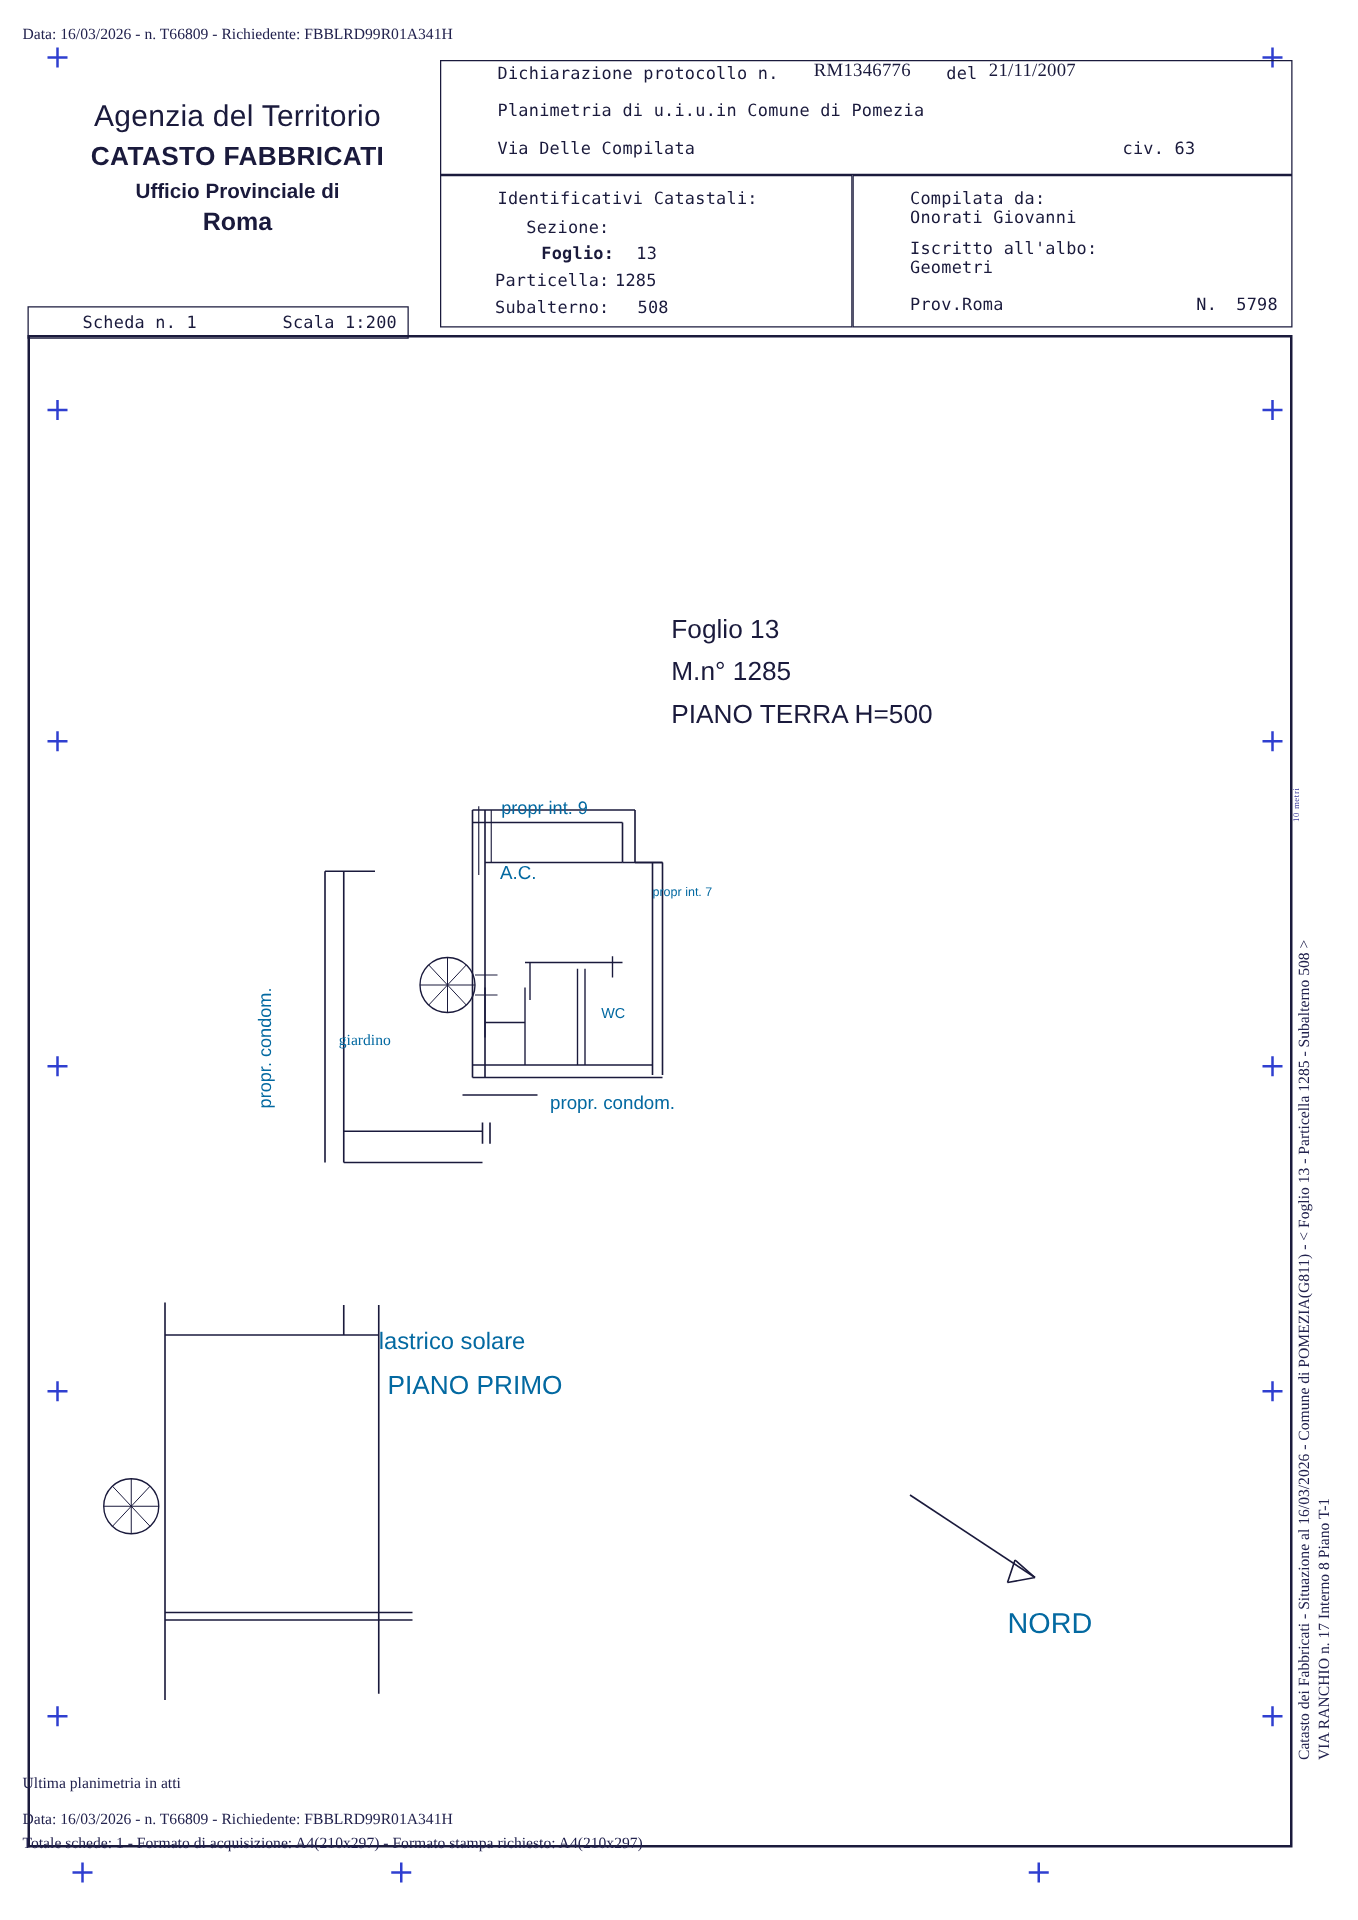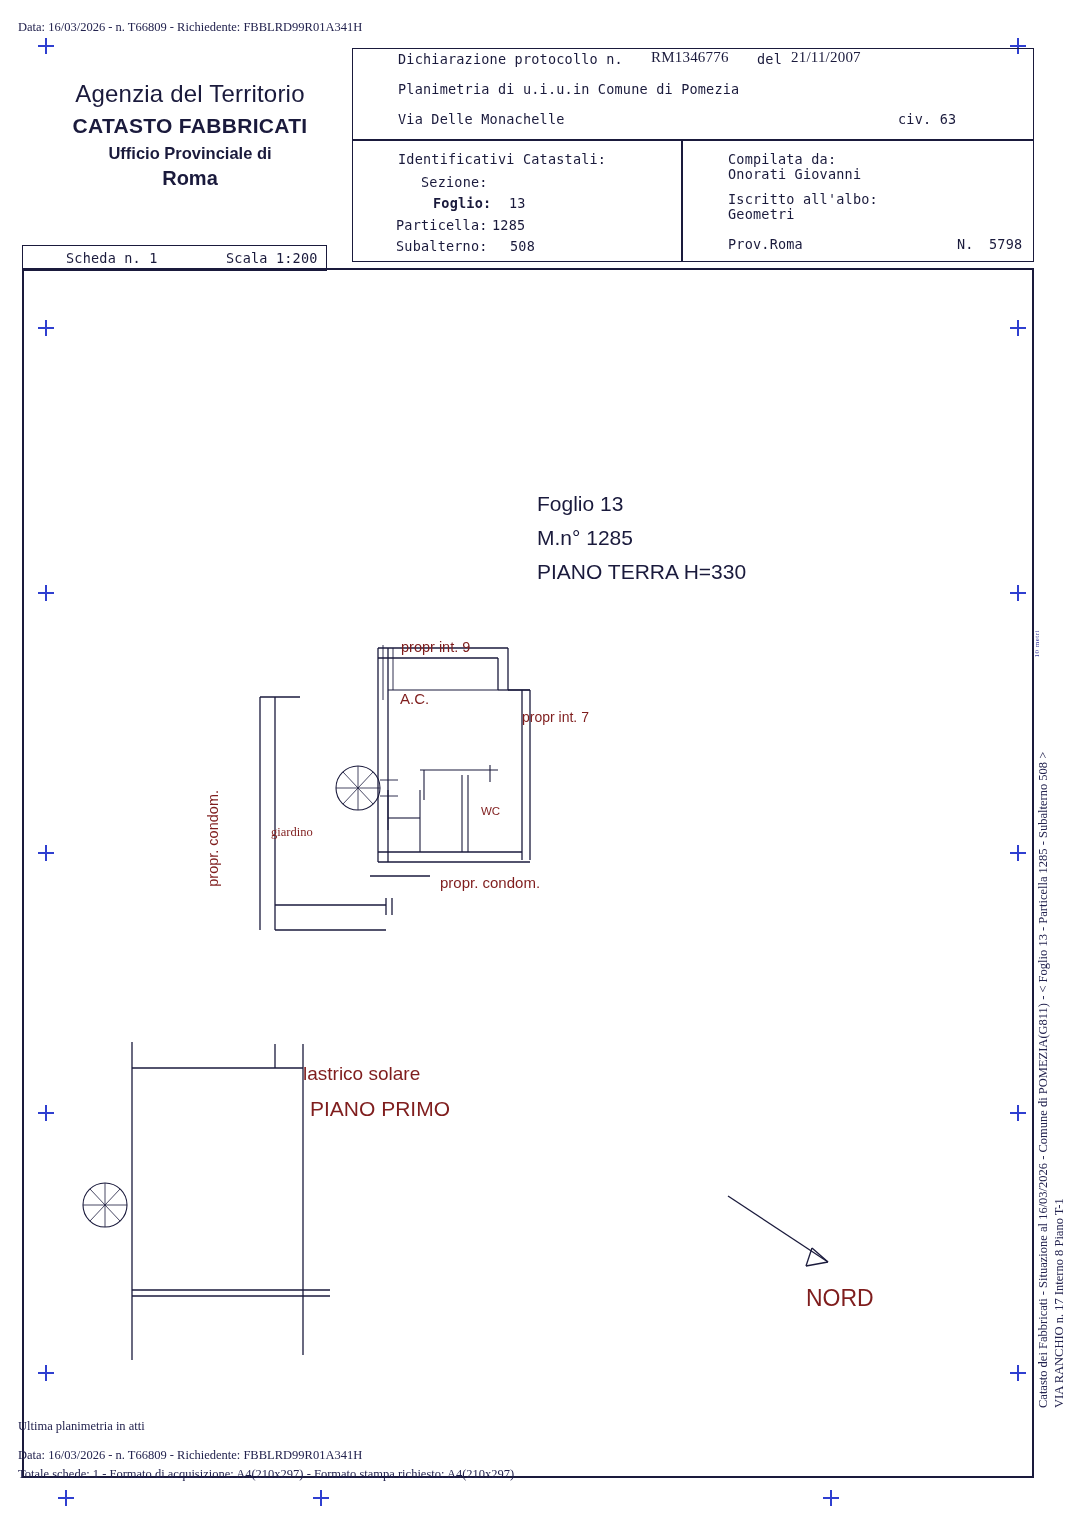--- a/index.html
+++ b/index.html
@@ -109,26 +109,26 @@
     top: 487px;
     font-family: "Liberation Sans", sans-serif;
     font-size: 21px;
     line-height: 34px;
     color: #1a1a3c;
     white-space: nowrap;
   }
   .lbl {
     position: absolute;
     font-family: "Liberation Sans", sans-serif;
-    color: #7f1d1d;
+    color: #0369a1;
     white-space: nowrap;
   }
   .lbl-9   { left: 401px; top: 639px; font-size: 14.5px; }
   .lbl-ac  { left: 400px; top: 690px; font-size: 15px; }
-  .lbl-7   { left: 522px; top: 709px; font-size: 14px; }
+  .lbl-7   { left: 522px; top: 709px; font-size: 10px; }
   .lbl-wc  { left: 481px; top: 805px; font-size: 11.5px; }
   .lbl-giardino { left: 271px; top: 825px; font-size: 12.5px; font-family: Liberation Serif, serif; }
   .lbl-condom-b { left: 440px; top: 874px; font-size: 15px; }
   .lbl-condom-v {
     left: 205px; top: 790px; font-size: 14.5px;
     writing-mode: vertical-rl;
     transform: rotate(180deg);
     transform-origin: center;
   }
   .lbl-lastrico { left: 303px; top: 1063px; font-size: 19px; }
@@ -217,21 +217,21 @@
   <div class="hdr-box hdr-top"></div>
   <div class="hdr-box hdr-mid-left"></div>
   <div class="hdr-box hdr-mid-right"></div>
   <div class="hdr-box scheda-box"></div>
 
   <div class="hdr-line mono" style="left:364px; top:51px;">Dichiarazione protocollo n.</div>
   <div class="hdr-line serif-val" style="left:617px; top:49px;">RM1346776</div>
   <div class="hdr-line mono" style="left:723px; top:51px;">del</div>
   <div class="hdr-line serif-val" style="left:757px; top:49px;">21/11/2007</div>
   <div class="hdr-line mono" style="left:364px; top:81px;">Planimetria di u.i.u.in Comune di Pomezia</div>
-  <div class="hdr-line mono" style="left:364px; top:111px;">Via Delle Monachelle</div>
+  <div class="hdr-line mono" style="left:364px; top:111px;">Via Delle Compilata</div>
   <div class="hdr-line mono" style="left:864px; top:111px;">civ. 63</div>
 
   <div class="hdr-line mono" style="left:364px; top:151px;">Identificativi Catastali:</div>
   <div class="hdr-line mono" style="left:387px; top:174px;">Sezione:</div>
   <div class="hdr-line mono" style="left:399px; top:195px;font-weight:bold;">Foglio:</div>
   <div class="hdr-line mono" style="left:475px; top:195px;">13</div>
   <div class="hdr-line mono" style="left:362px; top:217px;">Particella:</div>
   <div class="hdr-line mono" style="left:458px; top:217px;">1285</div>
   <div class="hdr-line mono" style="left:362px; top:238px;">Subalterno:</div>
   <div class="hdr-line mono" style="left:476px; top:238px;">508</div>
@@ -245,21 +245,21 @@
   <div class="hdr-line mono" style="left:955px; top:236px;">5798</div>
 
   <div class="hdr-line mono" style="left:32px; top:250px;">Scheda n. 1</div>
   <div class="hdr-line mono" style="left:192px; top:250px;">Scala 1:200</div>
 
   <div class="outer-frame"></div>
 
   <div class="plan-title">
     <div>Foglio 13</div>
     <div>M.n° 1285</div>
-    <div>PIANO TERRA  H=330</div>
+    <div>PIANO TERRA  H=500</div>
   </div>
 
   <svg class="overlay" viewBox="0 0 1086 1536">
     <g stroke="#1a1a3c" fill="none" stroke-width="1.3">
 
       <path d="M260,697 L260,930"></path>
       <path d="M260,697 L300,697"></path>
       <path d="M275,697 L275,930"></path>
       <path d="M275,930 L386,930"></path>
 

